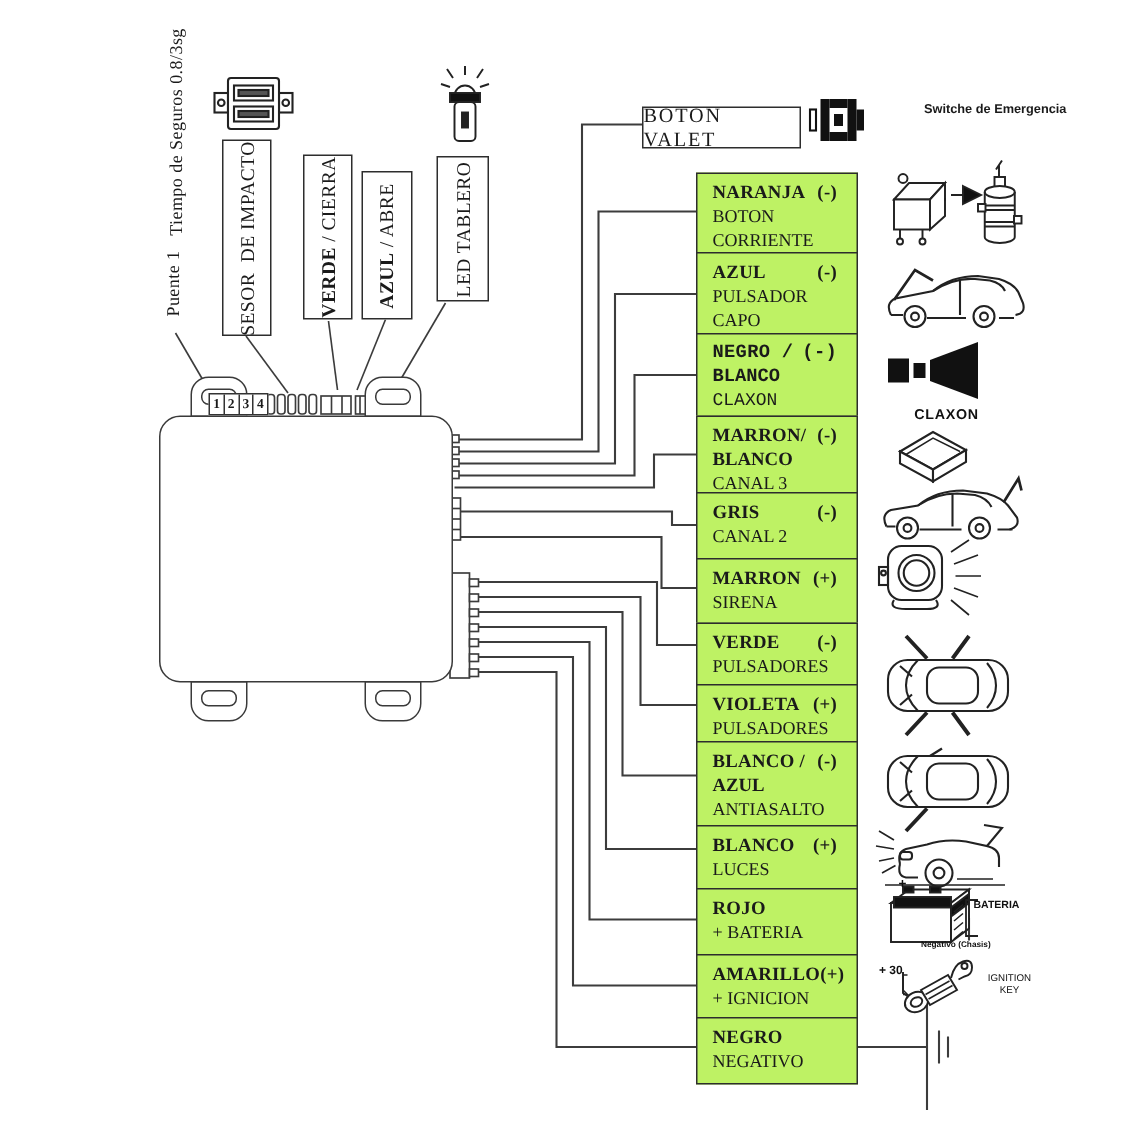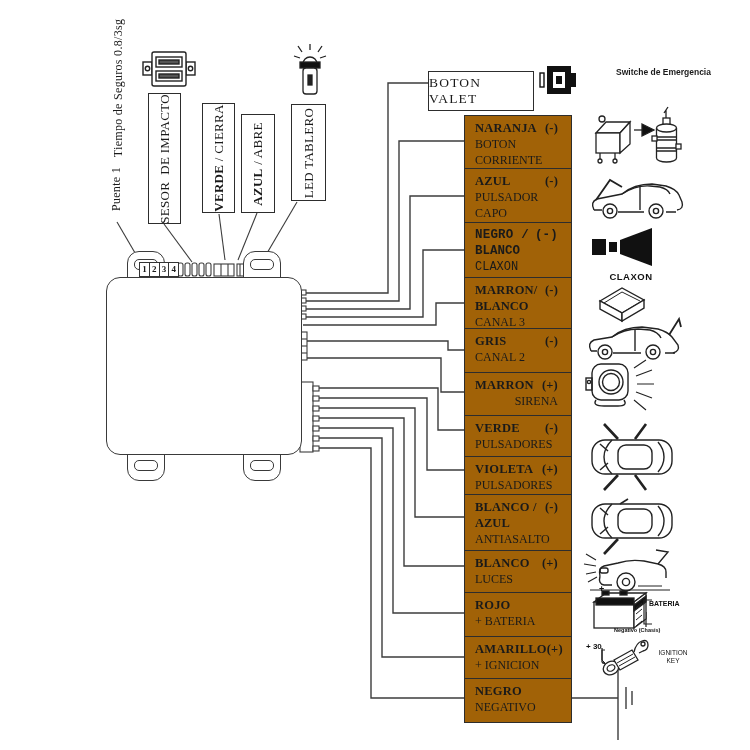--- a/index.html
+++ b/index.html
@@ -15,34 +15,34 @@
   .ear{position:absolute;width:38px;height:27px;border:1.4px solid #3a3a3a;background:#fff;box-sizing:border-box;z-index:1;}
   .ear.top{border-radius:12px 12px 0 0;}
   .ear.bot{border-radius:0 0 12px 12px;}
   .ear .slot{display:block;width:22px;height:9px;border:1.3px solid #3a3a3a;border-radius:5px;margin:7px auto 0 auto;}
   .ear.bot .slot{margin-top:5px;}
   #dip{position:absolute;left:139px;top:262px;width:40px;height:15px;border:1.2px solid #333;
        display:flex;z-index:3;background:#fff;box-sizing:border-box;}
   #dip span{flex:1;border-right:1.2px solid #333;font-size:9px;line-height:12px;text-align:center;font-weight:bold;}
   #dip span:last-child{border-right:none;}
   
-  .wbox{position:absolute;left:464px;width:108px;border:1.6px solid #2d2d2d;background:#a16207;
+  .wbox{position:absolute;left:464px;width:108px;border:1.6px solid #2d2d2d;background:#bef264;
         box-sizing:border-box;padding:4px 13px 0 10px;z-index:3;}
   .wrow{display:flex;justify-content:space-between;font-weight:bold;font-size:12.5px;line-height:16px;letter-spacing:.2px;}
   .wname2{font-weight:bold;font-size:12.5px;line-height:16px;}
   .wline{font-size:12px;line-height:16px;}
   .wbox.n1{top:115px;height:54px;}  .wbox.n2{top:168px;height:55px;}
   .wbox.n3{top:222px;height:56px;font-family:Liberation Mono, monospace;}  .wbox.n4{top:277px;height:56px;}
-  .wbox.n5{top:328px;height:45px;}  .wbox.n6{top:372px;height:44px;text-align:right;}
+  .wbox.n5{top:328px;height:45px;}  .wbox.n6{top:372px;height:44px;}
   .wbox.n7{top:415px;height:42px;}  .wbox.n8{top:456px;height:39px;}
   .wbox.n9{top:494px;height:57px;}  .wbox.n10{top:550px;height:43px;}
   .wbox.n11{top:592px;height:45px;} .wbox.n12{top:636px;height:43px;}
   .wbox.n13{top:678px;height:45px;}
   
-  #boton-valet{position:absolute;left:428px;top:71px;width:106px;height:40px;border:1.6px solid #2d2d2d;
+  #boton-valet{position:absolute;left:428px;top:71px;width:106px;height:28px;border:1.6px solid #2d2d2d;
                background:#fff;z-index:3;display:flex;align-items:center;
                font-size:13.5px;letter-spacing:1.2px;box-sizing:border-box;}
   #switche-label{position:absolute;left:576px;top:67px;font-family:"Liberation Sans",sans-serif;
                  font-size:8.5px;font-weight:bold;z-index:3;}
   
   .vwrap{position:absolute;z-index:3;}
   .vwrap .vtxt{position:absolute;left:50%;top:50%;transform:translate(-50%,-50%) rotate(-90deg);
                white-space:nowrap;font-size:13px;letter-spacing:.3px;}
   .vbox{border:1.6px solid #2d2d2d;background:#fff;box-sizing:border-box;}
   .vb{font-weight:bold;}

